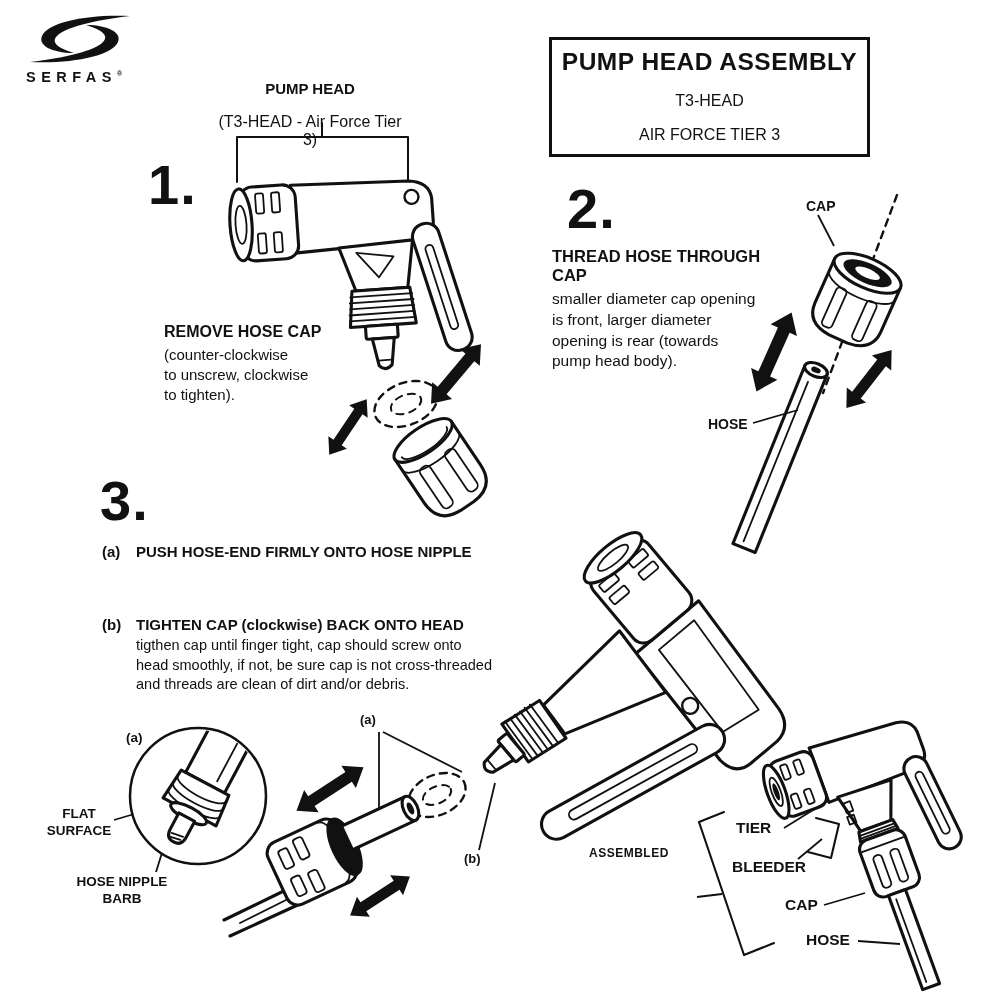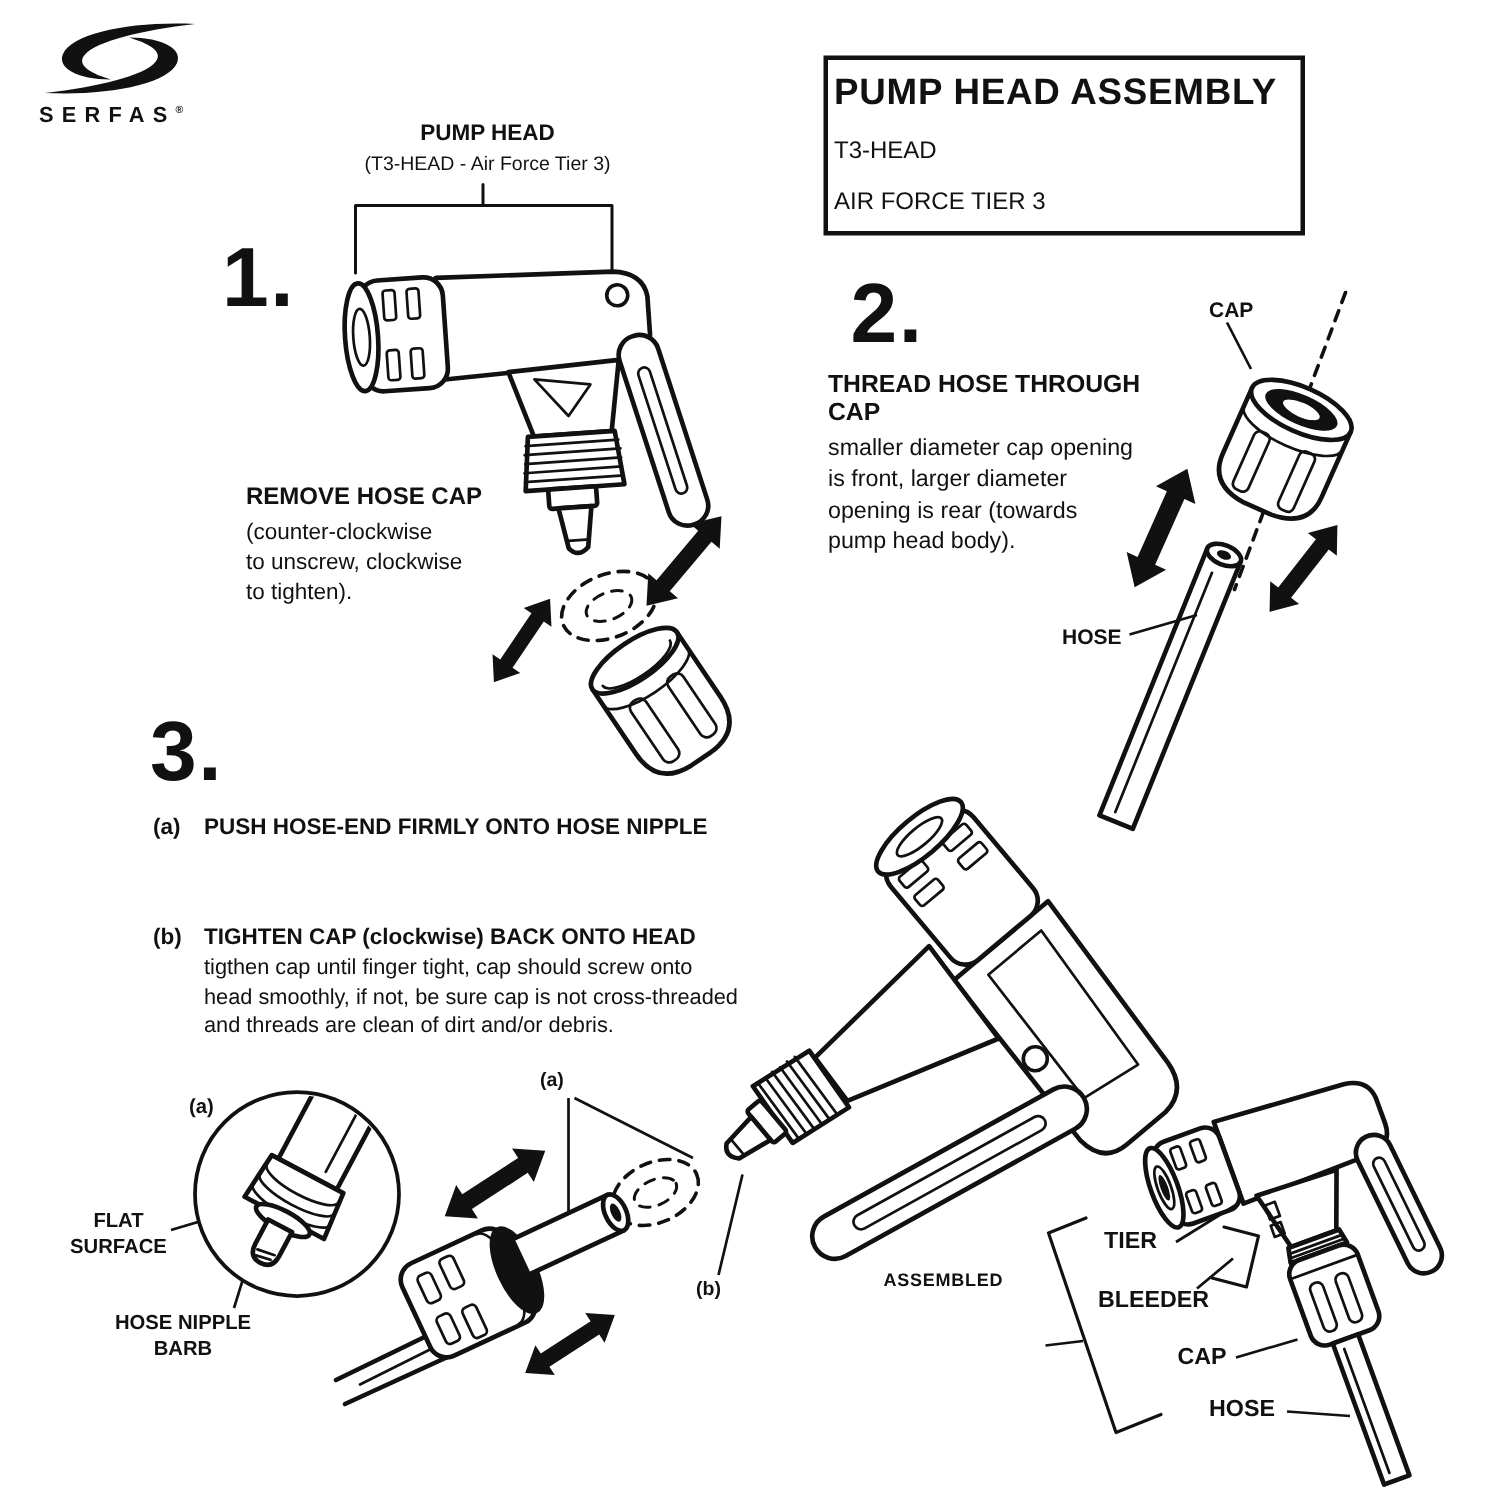--- a/index.html
+++ b/index.html
@@ -7,28 +7,28 @@
           font-family:"Liberation Sans",sans-serif;color:#111}
   .abs{position:absolute}
   .pre{white-space:pre-line}
   svg{display:block}
   .ln{stroke:#111;stroke-width:3.1;fill:#fff;stroke-linejoin:round;stroke-linecap:round}
   .thin{stroke:#111;stroke-width:1.8;fill:none;stroke-linejoin:round;stroke-linecap:round}
   .lead{stroke:#111;stroke-width:1.8;fill:none}
   .dash{stroke:#111;stroke-width:2.4;fill:none;stroke-dasharray:7 6;stroke-linecap:round}
   .fillb{fill:#111;stroke:none}
   .num{font-size:56px;font-weight:700;letter-spacing:1px}
-  .titlebox{box-sizing:border-box;border:3px solid #111;text-align:left;padding:8px 4px 10px}
+  .titlebox{box-sizing:border-box;border:3px solid #111;text-align:center;padding:8px 4px 10px}
   .titlebox .t1{font-size:24.5px;font-weight:700;letter-spacing:.5px}
   .titlebox .t2,.titlebox .t3{font-size:16px;font-weight:400;margin-top:16px}
   .heading{font-size:16px;font-weight:700}
   .body{font-size:15px;line-height:1.34;margin-top:4px}
   .partlabel{text-align:center}
   .partlabel .t{font-size:15px;font-weight:700}
-  .partlabel .s{font-size:13px;margin-top:4px}
+  .partlabel .s{font-size:16px;margin-top:16px}
   .steptext{display:flex;align-items:flex-start}
   .steptext .mk{font-size:15px;font-weight:700;width:34px;flex:none}
   .steptext .hd{font-size:15px;font-weight:700}
   .steptext .bd{font-size:14.5px;line-height:1.35;margin-top:3px}
   .small-lbl{font-size:14px;font-weight:700}
   .part-lbl{font-size:15.5px;font-weight:700}
   .mk-lbl{font-size:13px;font-weight:700}
   .ctr{text-align:center;font-size:13.5px;font-weight:700;line-height:1.25}
   .wordmark{font-size:14.5px;font-weight:700;letter-spacing:5.5px;margin-top:3px}
   .wordmark sup{font-size:7px;letter-spacing:0}
@@ -217,21 +217,21 @@
     <div class="wordmark"><span>SERFAS</span><sup>®</sup></div>
   </div>
 
   <div class="abs titlebox" style="left:549px;top:37px;width:321px">
     <div class="t1">PUMP HEAD ASSEMBLY</div>
     <div class="t2">T3-HEAD</div>
     <div class="t3">AIR FORCE TIER 3</div>
   </div>
 
   <div class="abs num" style="left:148px;top:152px">1.</div>
-  <div class="abs partlabel" style="left:225px;top:80px;width:200px">
+  <div class="abs partlabel" style="left:210px;top:80px;width:200px">
     <div class="t">PUMP HEAD</div>
     <div class="s">(T3-HEAD - Air Force Tier 3)</div>
   </div>
   <div class="abs" style="left:164px;top:323px;width:180px">
     <div class="heading">REMOVE HOSE CAP</div>
     <div class="body pre">(counter-clockwise
 to unscrew, clockwise
 to tighten).</div>
   </div>
 

